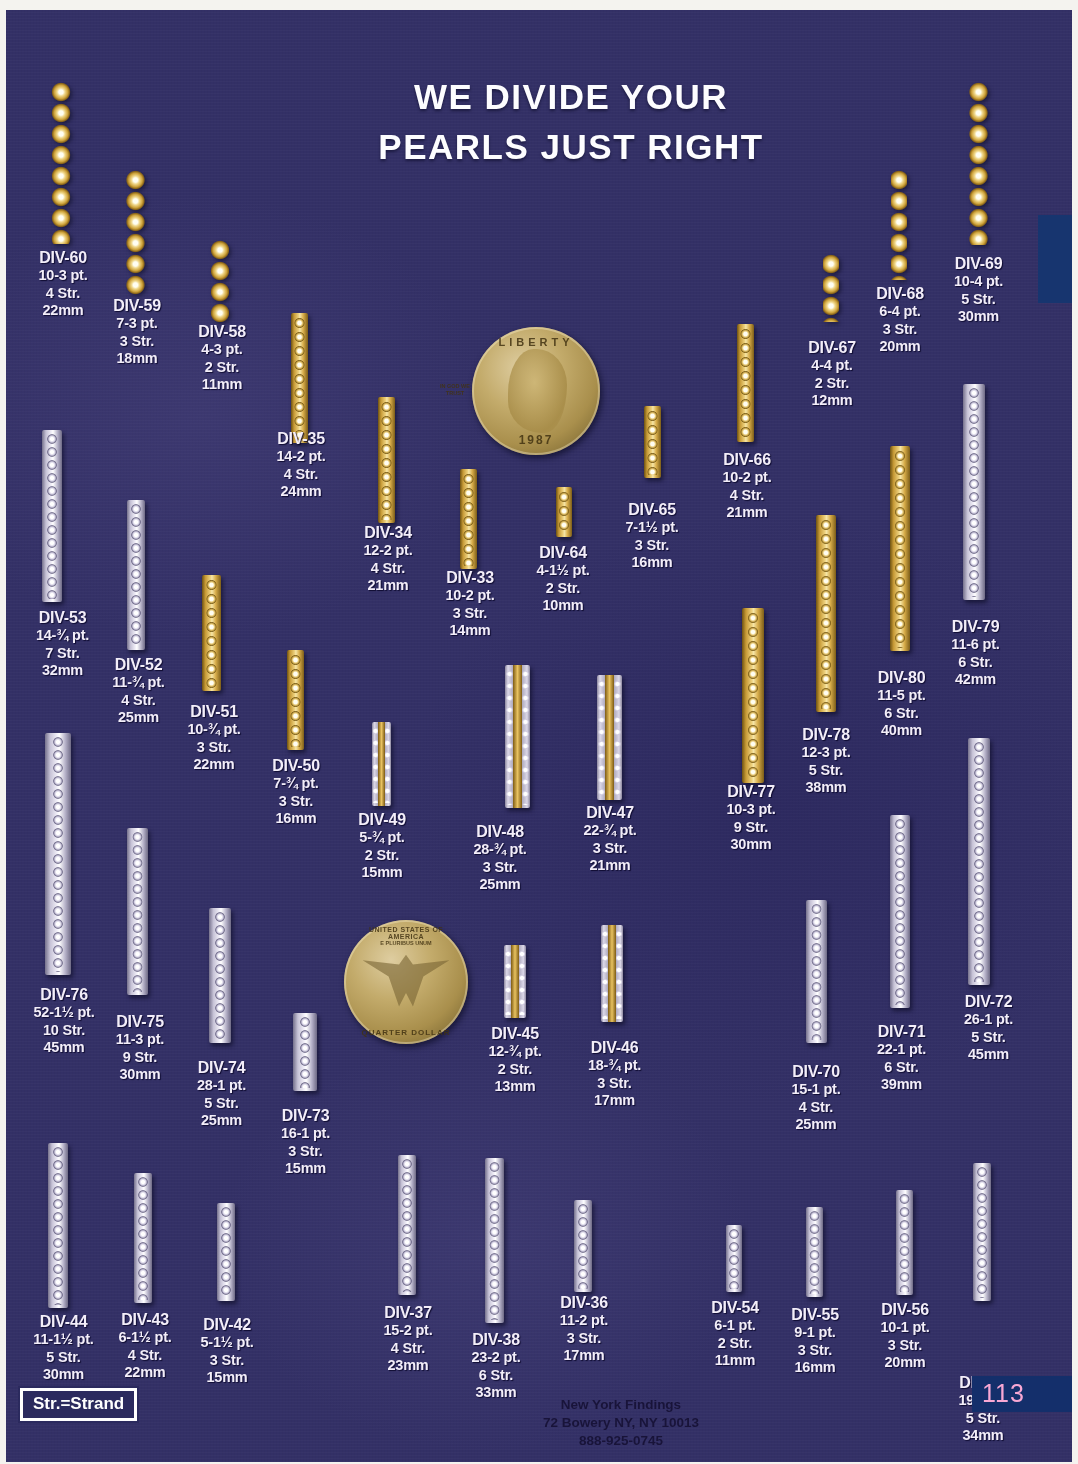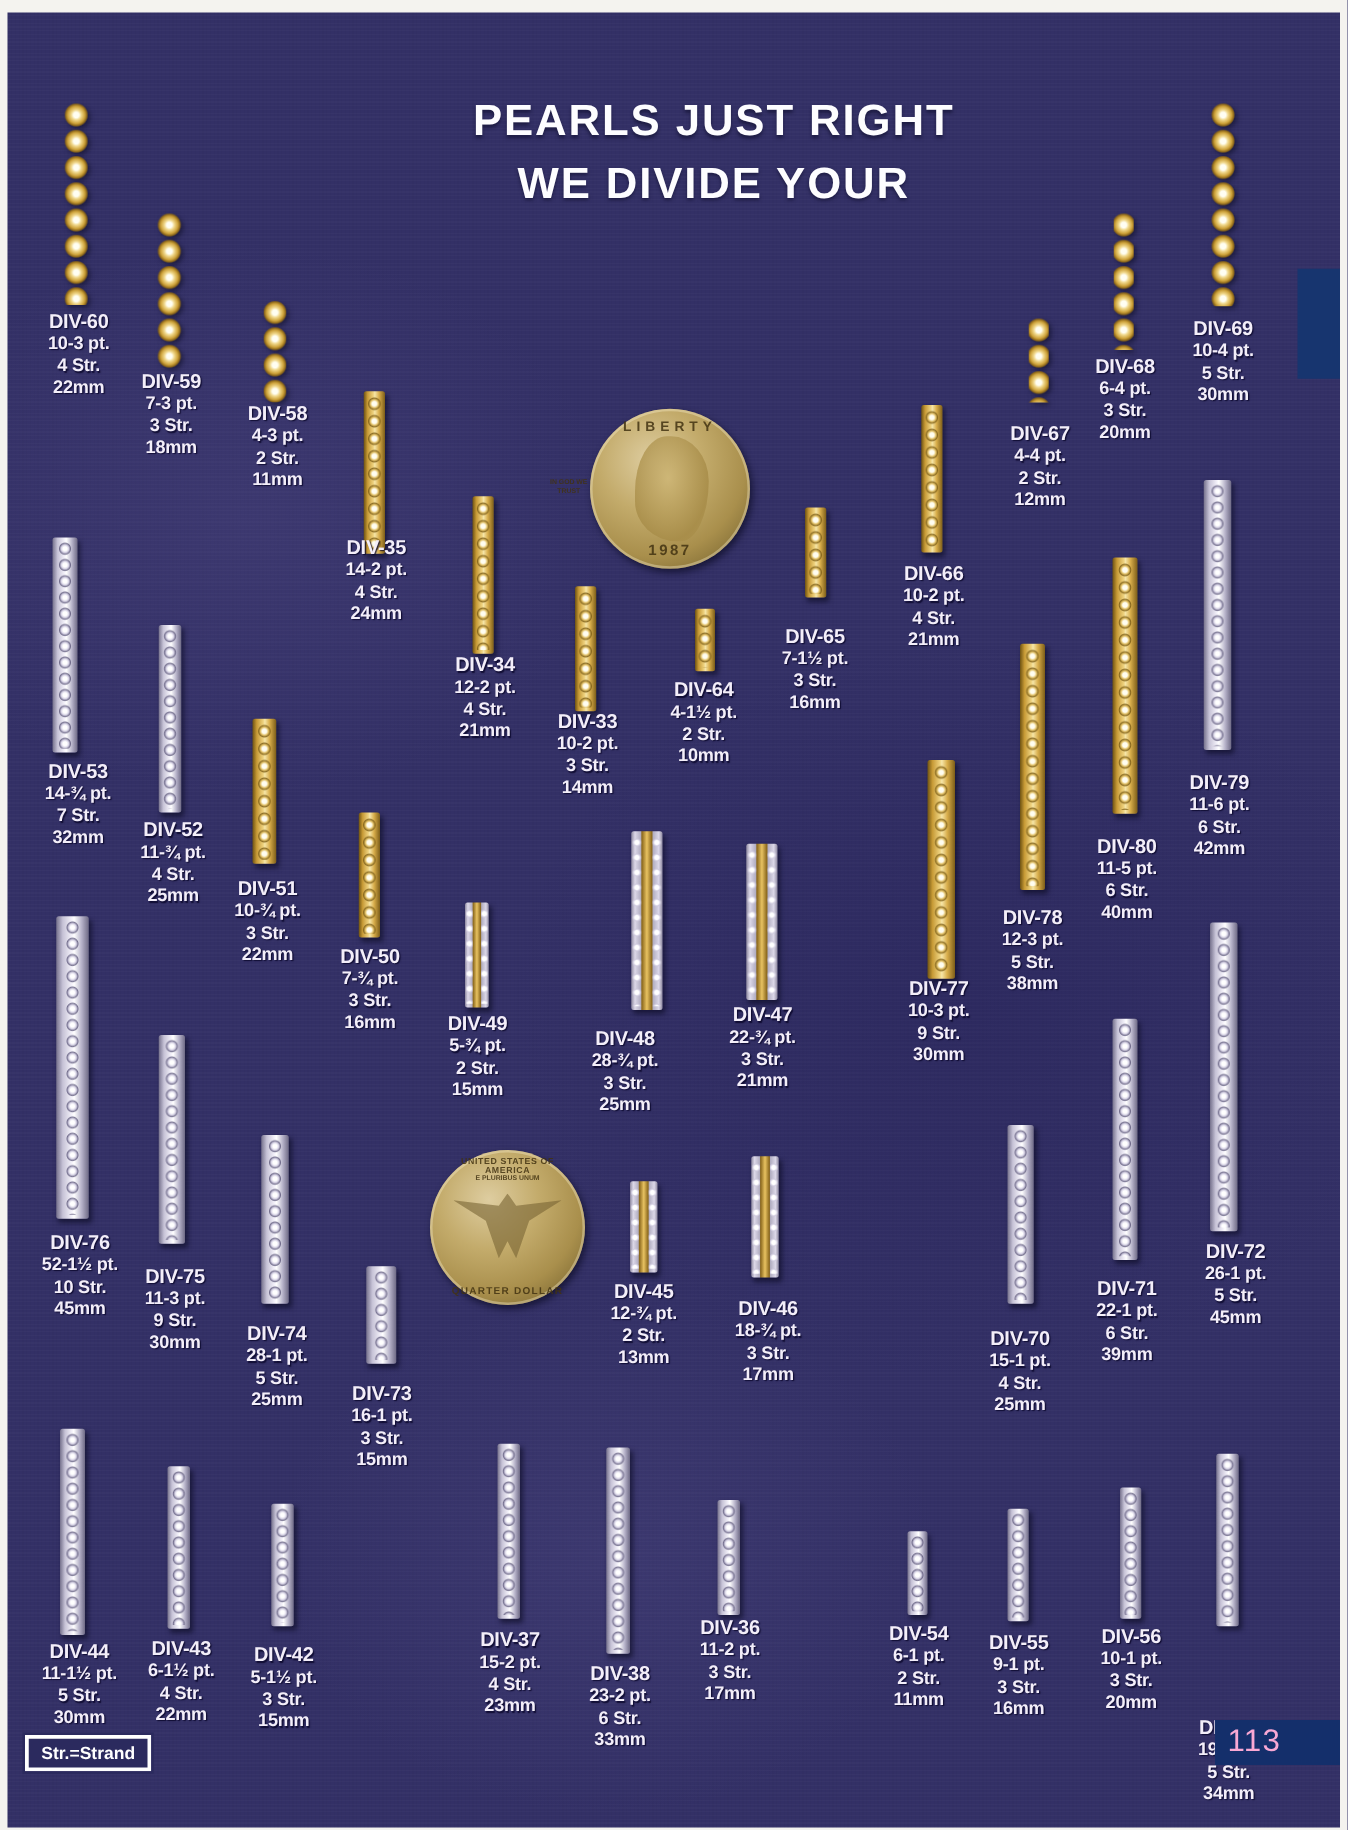--- a/index.html
+++ b/index.html
@@ -50,35 +50,35 @@
     color:rgba(66,51,18,.85);font-weight:bold;}
   .coin .ctext{position:absolute;width:100%;text-align:center;}
   .coin .head{position:absolute;left:28%;top:17%;width:46%;height:66%;opacity:.85;
     background:radial-gradient(ellipse at 45% 40%,#cdb574,#a78c48 70%,rgba(140,115,55,0) 100%);
     border-radius:46% 54% 40% 60%/55% 45% 60% 40%;}
   .coin .eagle{position:absolute;left:15%;top:28%;width:70%;height:44%;background:rgba(120,100,52,.6);
     clip-path:polygon(50% 0,58% 18%,100% 10%,70% 40%,58% 95%,50% 70%,42% 95%,30% 40%,0 10%,42% 18%);}
   
   .tab{position:absolute;right:0;top:205px;width:34px;height:88px;background:#17356f;}
   .legend{position:absolute;left:14px;top:1378px;background:#2b2a5e;border:3px solid #ffffff;
-    outline:2px solid #2b2a5e;color:#fff;font-weight:bold;font-size:14px;padding:3px 10px 4px;}
+    outline:2px solid #2b2a5e;color:#fff;font-weight:bold;font-size:17px;padding:3px 10px 4px;}
   .pagebar{position:absolute;right:0;top:1366px;width:100px;height:36px;background:#142f6b;}
   .pagebar .num{position:absolute;left:10px;top:3px;color:#f9a8d4;font-weight:normal;font-size:25px;letter-spacing:1px;}
   .footer{position:absolute;left:470px;top:1386px;width:290px;text-align:center;
     color:rgba(18,14,48,.82);font-size:13.5px;font-weight:bold;line-height:1.35;
     filter:blur(.4px);}
 </style>
 </head>
 <body>
 
 <div class="page">
 
   <div class="title">
+    <div>WE DIVIDE YOUR</div>
     <div>PEARLS JUST RIGHT</div>
-    <div>WE DIVIDE YOUR</div>
   </div>
 
   <div class="coin" style="left:466px;top:317px;width:128px;height:128px;">
     <div class="head"></div>
     <div class="ctext" style="top:9px;font-size:11px;letter-spacing:4px;">LIBERTY</div>
     <div class="ctext" style="top:56px;left:-38px;width:42px;font-size:5.5px;line-height:1.2;">IN GOD WE TRUST</div>
     <div class="ctext" style="bottom:8px;font-size:12px;letter-spacing:2px;">1987</div>
   </div>
 
   <div class="coin" style="left:338px;top:910px;width:124px;height:124px;">
@@ -470,14 +470,19 @@
     </div>
 
   <div class="tab"></div>
 
   <div class="legend">Str.=Strand</div>
 
   <div class="pagebar">
     <div class="num">113</div>
   </div>
 
+  <div class="footer">
+    <div>New York Findings</div>
+    <div>72 Bowery NY, NY 10013</div>
+    <div>888-925-0745</div>
+  </div>
 
 </div>
 
 </body></html>

